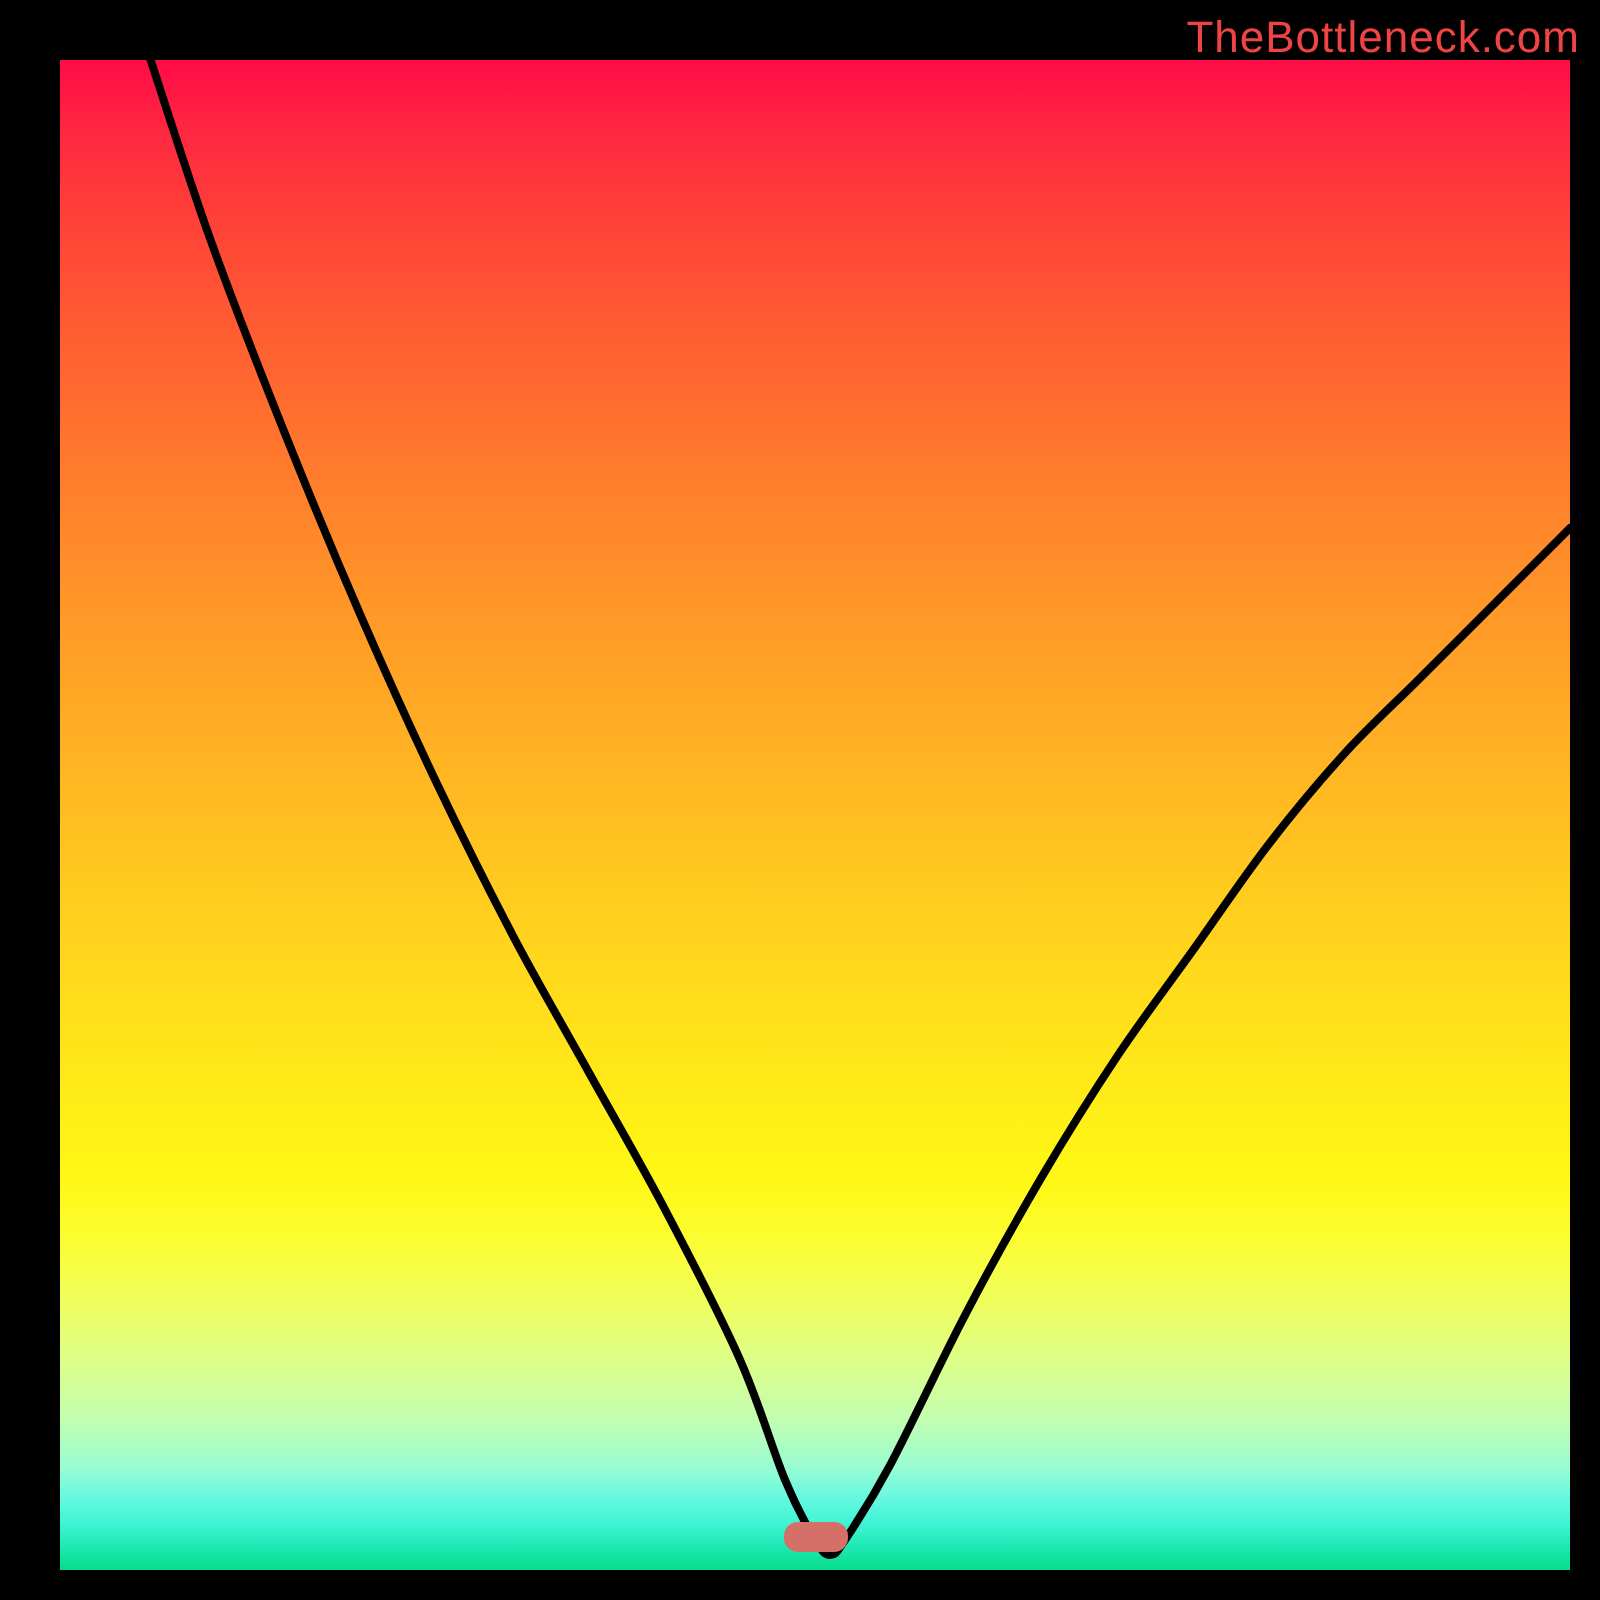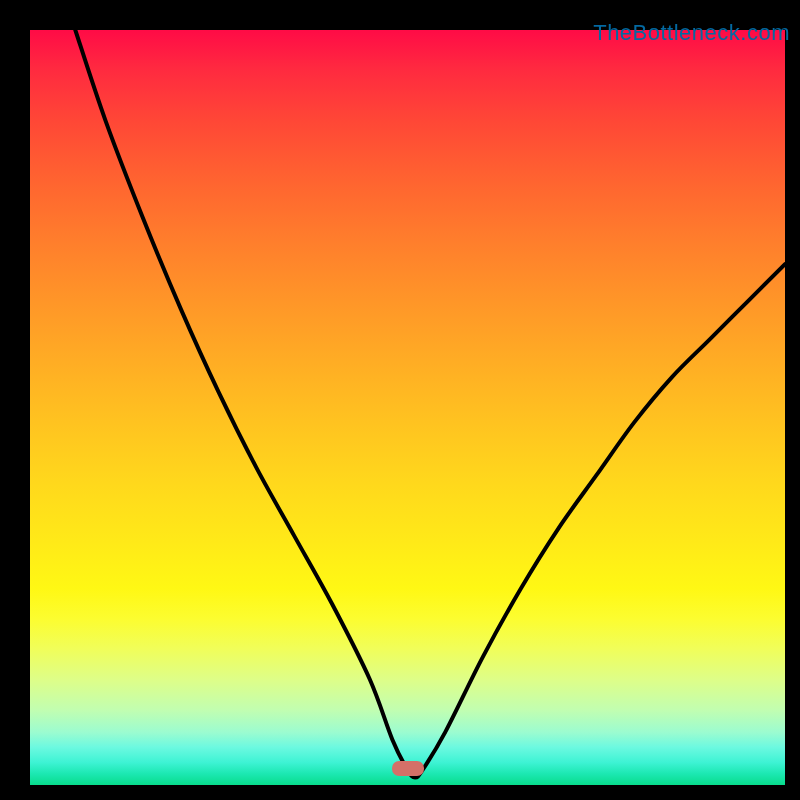--- a/index.html
+++ b/index.html
@@ -10,23 +10,23 @@
   body {
     width: 800px;
     height: 800px;
     background: #000;
     position: relative;
     overflow: hidden;
     font-family: Arial, Helvetica, sans-serif;
   }
   .attribution {
     position: absolute;
-    top: 20px;
+    top: 6px;
     right: 10px;
-    color: #0369a1;
+    color: #ef4444;
     font-size: 22px;
     font-weight: 500;
     z-index: 10;
     letter-spacing: 0.5px;
   }
   .plot-area {
     position: absolute;
     left: 30px;
     top: 30px;
     width: 755px;

